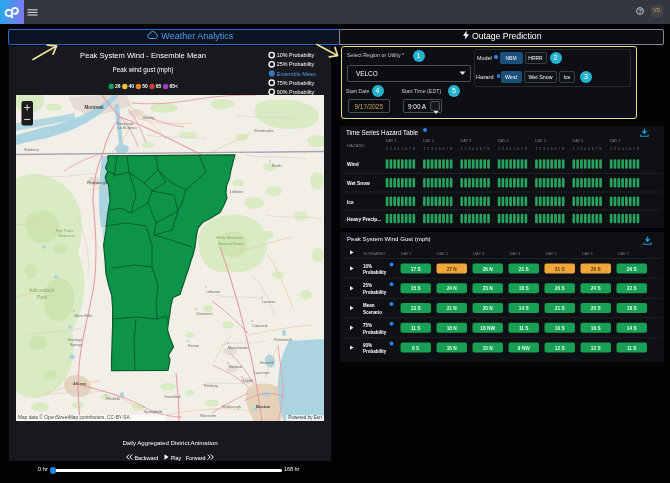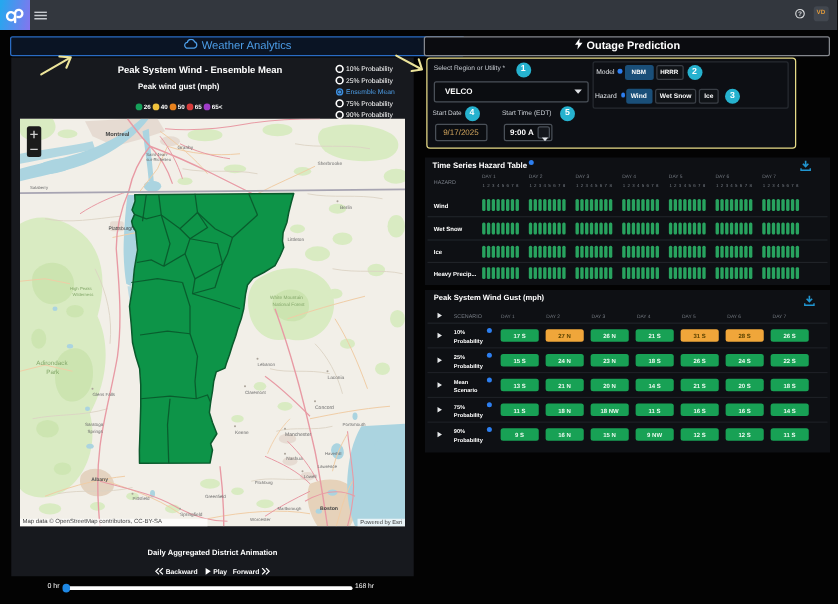--- a/index.html
+++ b/index.html
@@ -1,17 +1,17 @@
 <!DOCTYPE html>
 <html><head><meta charset="utf-8">
 <style>
 *{margin:0;padding:0;box-sizing:border-box}
 html,body{width:670px;height:483px;background:#030303;font-family:"Liberation Sans",sans-serif;position:relative;overflow:hidden}
 .abs{position:absolute}
-.b{font-weight:bold}
+.b{font-weight:normal}
 </style></head>
 <body>
 
 <div class="abs" style="left:0;top:0;width:670px;height:24px;background:#33373e">
   <div class="abs" style="left:0;top:0;width:24px;height:24px;background:linear-gradient(100deg,#26a7ee 5%,#8276ee 97%)">
     <svg width="24" height="24" viewBox="0 0 24 24">
       <path d="M11.1 10.7 C10 9.5 8 9.3 6.7 10.5 C5.3 11.8 5.3 14 6.6 15.3 C7.9 16.5 10 16.5 11.2 15.2 C11.8 14.6 12.1 13.8 12.1 12.9" fill="none" stroke="#fff" stroke-width="1.9" stroke-linecap="round"></path>
       <path d="M12.1 17.6 L12.1 10.8 C12.1 8.9 13.6 7.6 15.4 7.9 C17.1 8.2 18.2 9.8 17.8 11.5 C17.4 13.1 15.8 14 14.2 13.6" fill="none" stroke="#fff" stroke-width="1.9" stroke-linecap="round"></path>
     </svg>
   </div>v&gt;
@@ -29,21 +29,21 @@
 
 <div class="abs" style="left:8px;top:29px;width:364px;height:16px;background:#0a1424;border:1.2px solid #2a6cc4;border-radius:2px;text-align:center;line-height:12px"><span style="color:#4d9ee8;font-size:9px;vertical-align:top">
   <svg width="12" height="9" viewBox="0 0 12 9" style="vertical-align:-1px">
         <path d="M3.2 7.5 a2.3 2.3 0 0 1 -0.3 -4.6 a3 3 0 0 1 5.8 -0.4 a2.6 2.6 0 0 1 -0.4 5 Z" fill="none" stroke="#4d9ee8" stroke-width="1"></path>
       </svg>
   Weather Analytics</span>
 </div>
 
 <div class="abs" style="left:9px;top:45.5px;width:322px;height:415.5px;background:#17191e"></div>
 
-<div class="abs b" style="left:26px;top:51px;width:268px;text-align:center;color:#fff;font-size:7.6px">Peak System Wind - Ensemble Mean</div>
+<div class="abs b" style="left:9px;top:51px;width:268px;text-align:center;color:#fff;font-size:7.6px">Peak System Wind - Ensemble Mean</div>
 <div class="abs b" style="left:9px;top:66px;width:268px;text-align:center;color:#fff;font-size:6.3px">Peak wind gust (mph)</div>
 
 <div class="abs" style="left:108px;top:77px;width:75px;height:9px">
   <svg width="75" height="9" viewBox="0 0 75 9">
     <g font-family="Liberation Sans" font-size="5" font-weight="bold" fill="#fff">
       <circle cx="3.2" cy="4.5" r="2.7" fill="#16a05a"></circle>
         <text x="7" y="6.3">26</text>
       <circle cx="16.8" cy="4.5" r="2.7" fill="#f0c23c"></circle>
         <text x="20.6" y="6.3">40</text>
       <circle cx="30.4" cy="4.5" r="2.7" fill="#e8821e"></circle>

